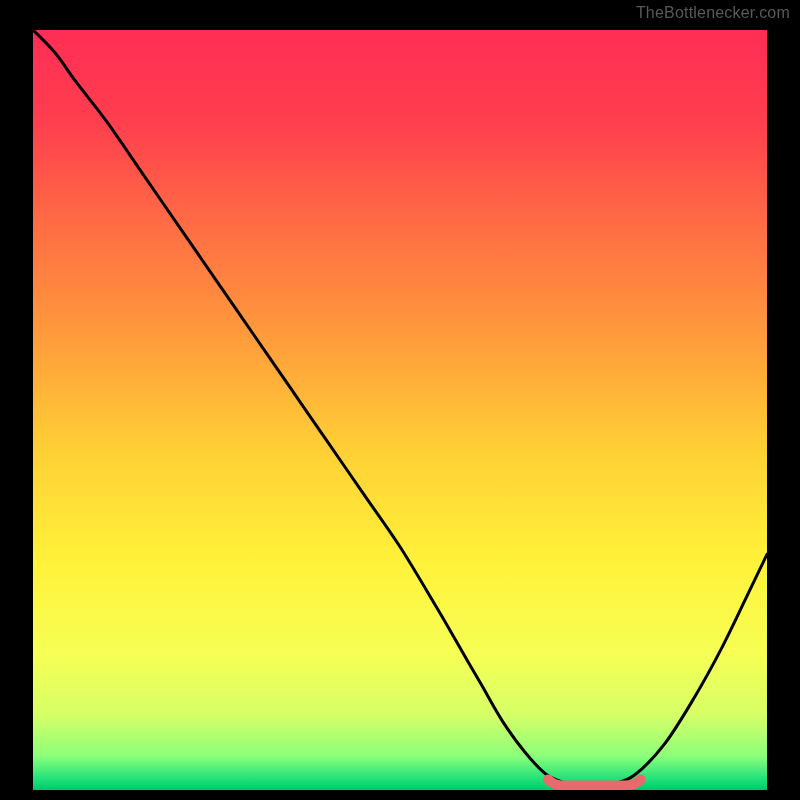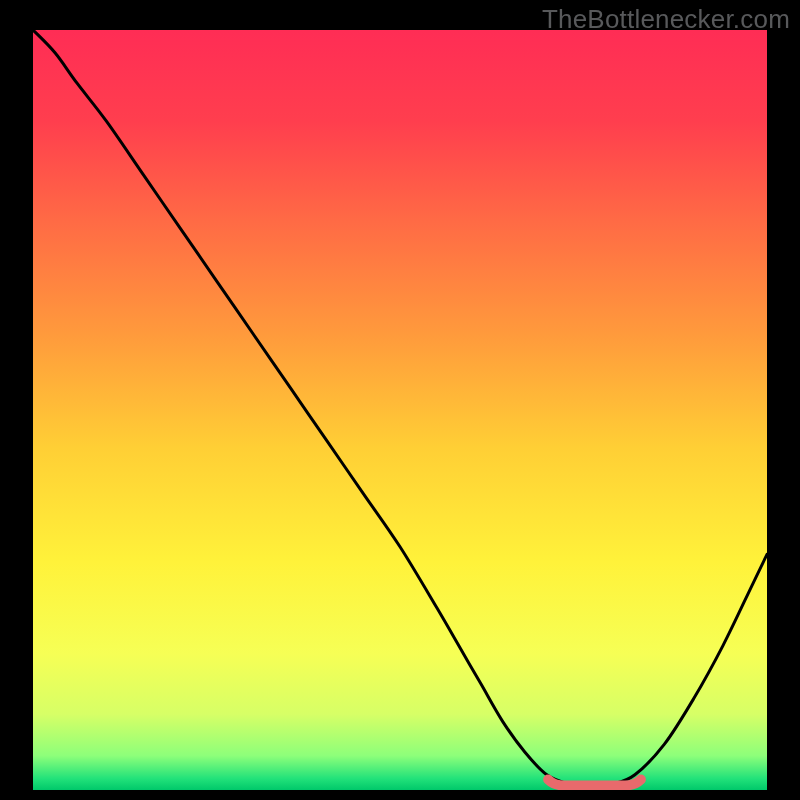--- a/index.html
+++ b/index.html
@@ -8,21 +8,21 @@
     position: relative;
     width: 800px;
     height: 800px;
     background: #000;
   }
   .watermark {
     position: absolute;
     top: 4px;
     right: 10px;
     font-family: Arial, Helvetica, sans-serif;
-    font-size: 26px;
+    font-size: 16px;
     color: #58595b;
     font-weight: 500;
     letter-spacing: 0.2px;
   }
   .plot-outer {
     position: absolute;
     left: 33px;
     top: 30px;
     width: 734px;
     height: 760px;

